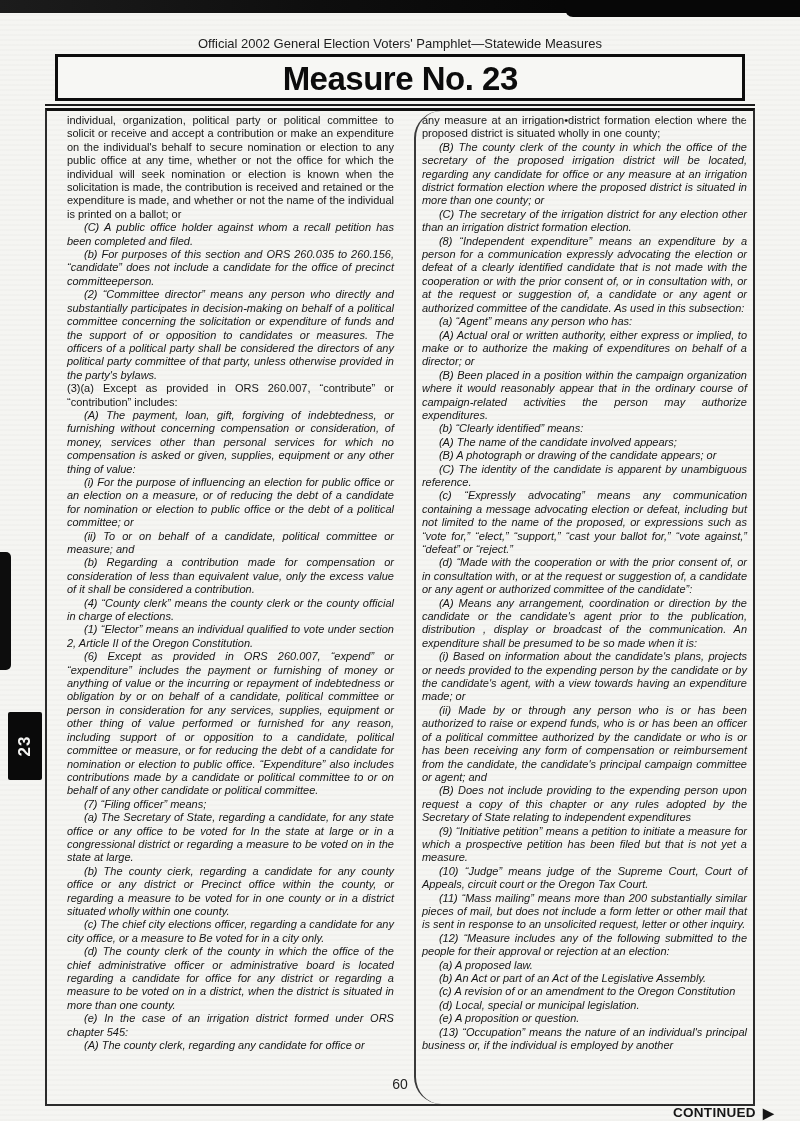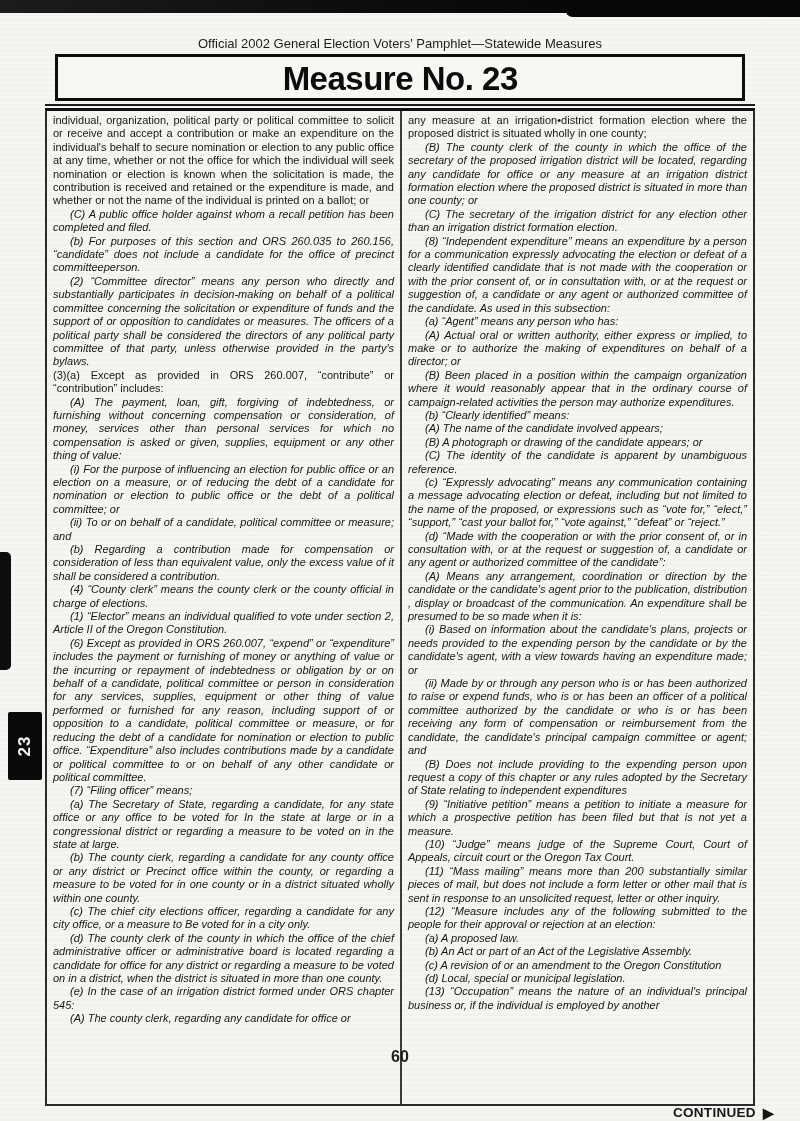--- a/index.html
+++ b/index.html
@@ -69,28 +69,29 @@
   
   .content {
     position: absolute; top: 108px; left: 45px; right: 45px; height: 998px;
     border: 2px solid #2c2c2c; border-top: 3px solid #101010;
     display: flex; overflow: hidden; background: transparent;
   }
   .col {
     width: 50%; padding: 3px 6px 0 6px; overflow: hidden;
     font-size: 11px; line-height: 13.4px; color: #161616;
     text-align: justify;
+    margin-left: 14px;
   }
-  .col-right { border-left: 2px solid #3a3a3a; }
+  .col-right { border-left: 2px solid #3a3a3a; border-radius: 27px; }
   .para { margin: 0; }
   .para.ind { text-indent: 17px; font-style: italic; }
   
   .page-num {
-    position: absolute; top: 1048px; left: 50%; transform: translateX(-50%);
-    font-size: 16px; color: #1f1f1f; font-weight: bold;
+    position: absolute; top: 1076px; left: 50%; transform: translateX(-50%);
+    font-size: 14px; color: #1f1f1f;
   }
   .continued {
     position: absolute; top: 1105px; right: 26px;
     font-size: 13.5px; font-weight: bold; color: #161616; letter-spacing: 0.3px;
     display: flex; align-items: center; gap: 7px;
   }
   .continued .arrow { font-size: 14px; line-height: 1; }
 </style>
 </head>
 <body>
@@ -155,20 +156,21 @@
         <p class="para ind">(ii) Made by or through any person who is or has been authorized to raise or expend funds, who is or has been an officer of a political committee authorized by the candidate or who is or has been receiving any form of compensation or reimbursement from the candidate, the candidate's principal campaign committee or agent; and</p>
         <p class="para ind">(B) Does not include providing to the expending person upon request a copy of this chapter or any rules adopted by the Secretary of State relating to independent expenditures</p>
         <p class="para ind">(9) “Initiative petition” means a petition to initiate a measure for which a prospective petition has been filed but that is not yet a measure.</p>
         <p class="para ind">(10) “Judge” means judge of the Supreme Court, Court of Appeals, circuit court or the Oregon Tax Court.</p>
         <p class="para ind">(11) “Mass mailing” means more than 200 substantially similar pieces of mail, but does not include a form letter or other mail that is sent in response to an unsolicited request, letter or other inquiry.</p>
         <p class="para ind">(12) “Measure includes any of the following submitted to the people for their approval or rejection at an election:</p>
         <p class="para ind">(a) A proposed law.</p>
         <p class="para ind">(b) An Act or part of an Act of the Legislative Assembly.</p>
         <p class="para ind">(c) A revision of or an amendment to the Oregon Constitution</p>
         <p class="para ind">(d) Local, special or municipal legislation.</p>
+        <p class="para ind">(e) A proposition or question.</p>
         <p class="para ind">(13) “Occupation” means the nature of an individual's principal business or, if the individual is employed by another</p>
       </div>
   </div>
 
   <div class="page-num">60</div>
 
   <div class="continued">
     <span>CONTINUED</span>
     <span class="arrow">▶</span>
   </div>

